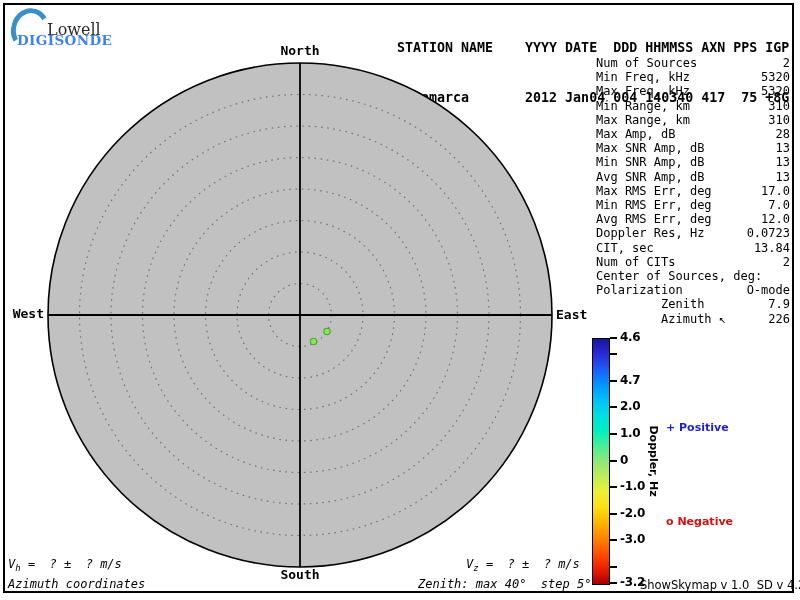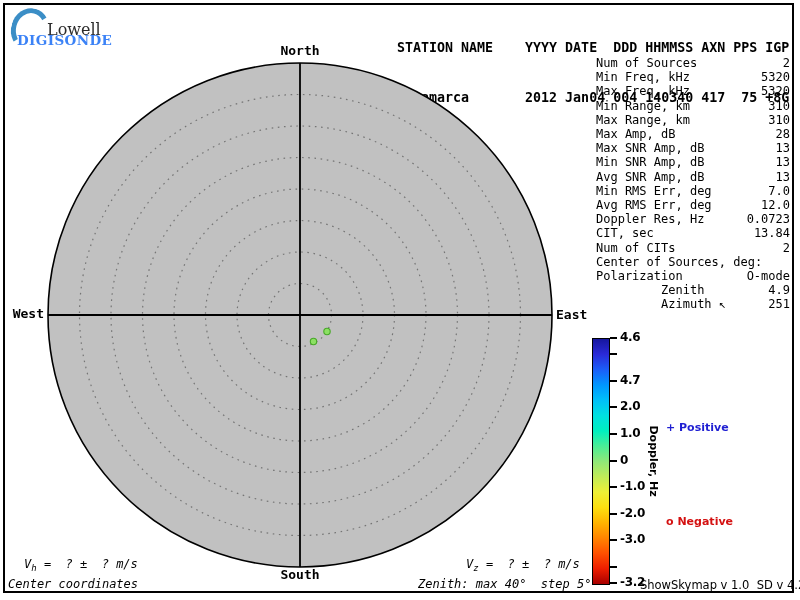--- a/index.html
+++ b/index.html
@@ -62,21 +62,21 @@
   
   .legend{
     position:absolute;font-family:"DejaVu Sans",sans-serif;
     font-weight:bold;font-size:11px;white-space:pre;
   }
   .legend-positive{left:666px;top:394px;}
   .legend-negative{left:666px;top:515px;}
   
   .foot{position:absolute;font-style:italic;font-size:12px;white-space:pre;}
   .foot sub{font-size:9px;}
-  .foot-vh{left:24px;top:557px;}
+  .foot-vh{left:8px;top:557px;}
   .foot-compass{left:8px;top:577px;}
   .foot-vz{left:466px;top:557px;}
   .foot-zenith{left:418px;top:577px;}
   .version{
     position:absolute;left:640px;top:578px;width:152px;text-align:right;
     font-family:"DejaVu Sans",sans-serif;font-size:11.5px;white-space:pre;
   }
 </style>
 </head>
 <body>
@@ -97,29 +97,30 @@
 <div class="stats" id="stats-body">
     <div class="stat-row"><span>Num of Sources</span><span>2</span></div>
     <div class="stat-row"><span>Min Freq, kHz</span><span>5320</span></div>
     <div class="stat-row"><span>Max Freq, kHz</span><span>5320</span></div>
     <div class="stat-row"><span>Min Range, km</span><span>310</span></div>
     <div class="stat-row"><span>Max Range, km</span><span>310</span></div>
     <div class="stat-row"><span>Max Amp, dB</span><span>28</span></div>
     <div class="stat-row"><span>Max SNR Amp, dB</span><span>13</span></div>
     <div class="stat-row"><span>Min SNR Amp, dB</span><span>13</span></div>
     <div class="stat-row"><span>Avg SNR Amp, dB</span><span>13</span></div>
+    <div class="stat-row"><span>Max RMS Err, deg</span><span>17.0</span></div>
     <div class="stat-row"><span>Min RMS Err, deg</span><span>7.0</span></div>
     <div class="stat-row"><span>Avg RMS Err, deg</span><span>12.0</span></div>
     <div class="stat-row"><span>Doppler Res, Hz</span><span>0.0723</span></div>
     <div class="stat-row"><span>CIT, sec</span><span>13.84</span></div>
     <div class="stat-row"><span>Num of CITs</span><span>2</span></div>
     <div class="stat-row"><span>Center of Sources, deg:</span><span></span></div>
     <div class="stat-row"><span>Polarization</span><span>O-mode</span></div>
-    <div class="stat-row"><span>         Zenith</span><span>4.9</span></div>
-    <div class="stat-row"><span>         Azimuth ↖</span><span>251</span></div>
+    <div class="stat-row"><span>         Zenith</span><span>7.9</span></div>
+    <div class="stat-row"><span>         Azimuth ↖</span><span>226</span></div>
   </div>
 
 <svg class="plot-svg" id="skymap-svg" width="512" height="512">
     <circle cx="256" cy="256" r="252" fill="#c1c1c1" stroke="#000" stroke-width="1.6"></circle>
     <circle cx="256" cy="256" r="31.5" fill="none" stroke="#757575" stroke-width="1.2" stroke-dasharray="1.6 4.6"></circle>
     <circle cx="256" cy="256" r="63.0" fill="none" stroke="#757575" stroke-width="1.2" stroke-dasharray="1.6 4.6"></circle>
     <circle cx="256" cy="256" r="94.5" fill="none" stroke="#757575" stroke-width="1.2" stroke-dasharray="1.6 4.6"></circle>
     <circle cx="256" cy="256" r="126.0" fill="none" stroke="#757575" stroke-width="1.2" stroke-dasharray="1.6 4.6"></circle>
     <circle cx="256" cy="256" r="157.5" fill="none" stroke="#757575" stroke-width="1.2" stroke-dasharray="1.6 4.6"></circle>
     <circle cx="256" cy="256" r="189.0" fill="none" stroke="#757575" stroke-width="1.2" stroke-dasharray="1.6 4.6"></circle>
@@ -156,16 +157,16 @@
     <div class="cbar-tick" style="top: 228.022px;"></div>
     <div class="cbar-tick" style="top: 244px;"></div>
     <div class="cbar-label" style="top: 237px;">-3.2</div>
   </div>
 <div class="cbar-title">Doppler, Hz</div>
 
 <div class="legend legend-positive" id="legend-positive" style="color: rgb(31, 31, 210); margin-top: 27px;"><span>+</span><span> </span><span>Positive</span></div>
 <div class="legend legend-negative" id="legend-negative" style="color: rgb(212, 17, 17);"><span>o</span><span> </span><span>Negative</span></div>
 
 <div class="foot foot-vh"><span>V</span><sub>h</sub><span> =  ? ±  ? m/s</span></div>
-<div class="foot foot-compass">Center coordinates</div>
+<div class="foot foot-compass">Azimuth coordinates</div>
 <div class="foot foot-vz"><span>V</span><sub>z</sub><span> =  ? ±  ? m/s</span></div>
 <div class="foot foot-zenith">Zenith: max 40°  step 5°</div>
 <div class="version">ShowSkymap v 1.0  SD v 4.2</div>
 
 </body></html>

